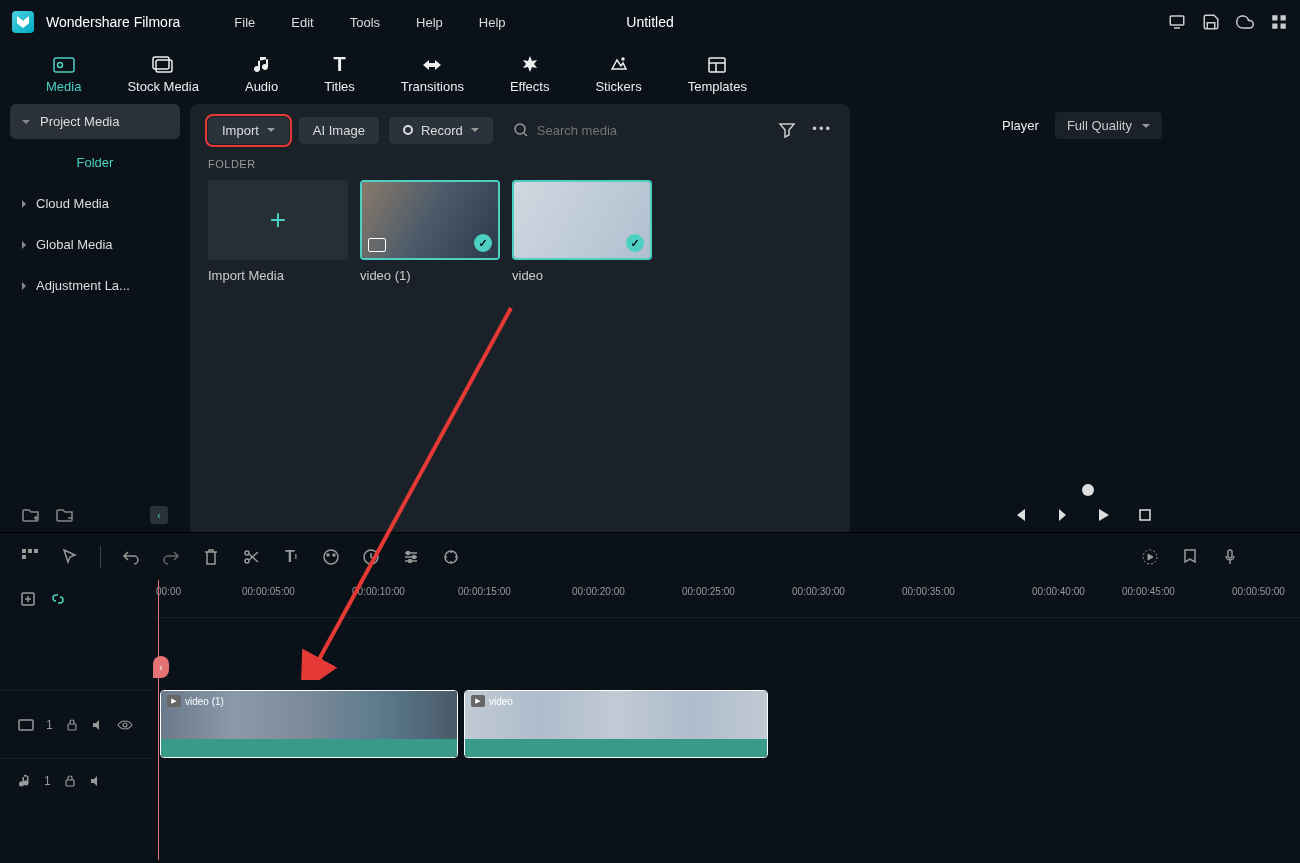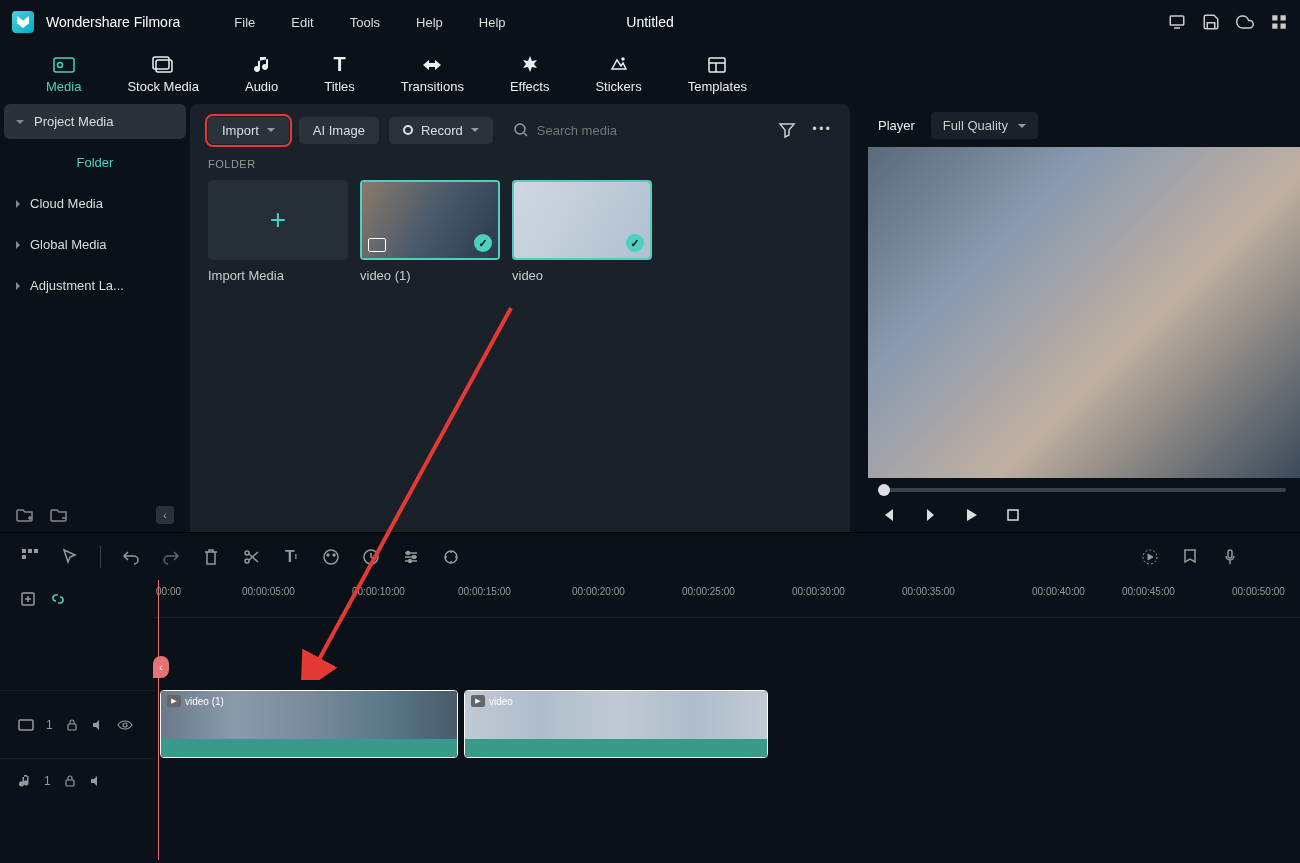--- a/index.html
+++ b/index.html
@@ -18,21 +18,21 @@
   
   .tabbar { display: flex; align-items: center; height: 60px; padding: 0 30px; gap: 30px; margin-left: 8px; }
   .tab { display: flex; flex-direction: column; align-items: center; gap: 4px; color: #eee; font-size: 13px; cursor: pointer; padding: 2px 8px; }
   .tab.active { color: #4dd0c1; }
   .tab-icon { width: 24px; height: 20px; display: flex; align-items: center; justify-content: center; }
   
   
   .main-row { display: flex; height: 428px; }
   
   
-  .sidebar { width: 190px; padding: 0 4px; display: flex; flex-direction: column; }
+  .sidebar { width: 190px; padding: 0 10px; display: flex; flex-direction: column; }
   .sb-item { display: flex; align-items: center; padding: 10px 12px; margin-bottom: 6px; border-radius: 6px; cursor: pointer; font-size: 13px; color: #ddd; }
   .sb-item.sel { background: #2a3138; }
   .sb-item.folder-item { color: #4dd0c1; justify-content: center; font-weight: 500; }
   .sb-caret { width: 0; height: 0; border-left: 4px solid #888; border-top: 4px solid transparent; border-bottom: 4px solid transparent; margin-right: 10px; }
   .sb-caret.down { border-left: 4px solid transparent; border-right: 4px solid transparent; border-top: 4px solid #888; border-bottom: none; }
   .sb-bottom { margin-top: auto; display: flex; align-items: center; gap: 16px; padding: 8px 12px; }
   .sb-bottom-icon { color: #888; cursor: pointer; }
   .sb-collapse { margin-left: auto; width: 18px; height: 18px; background: #2a3138; border-radius: 3px; display: flex; align-items: center; justify-content: center; color: #4dd0c1; font-size: 10px; cursor: pointer; }
   
   
@@ -55,21 +55,21 @@
   .plus { color: #4dd0c1; font-size: 28px; font-weight: 300; }
   .media-thumb.video { border: 2px solid #4dd0c1; overflow: hidden; }
   .thumb-img { width: 100%; height: 100%; background: linear-gradient(135deg, #6a7a8a, #3a4a5a); }
   .thumb-img.v1 { background: linear-gradient(120deg, #8a7a6a 0%, #4a5a6a 50%, #2a3a4a 100%); }
   .thumb-img.v2 { background: linear-gradient(120deg, #d0d8e0 0%, #b0c0d0 100%); }
   .thumb-check { position: absolute; right: 6px; bottom: 6px; width: 18px; height: 18px; background: #4dd0c1; border-radius: 50%; display: flex; align-items: center; justify-content: center; color: #0a1118; font-size: 11px; font-weight: bold; }
   .thumb-strip { position: absolute; left: 6px; bottom: 6px; width: 18px; height: 14px; border: 1.5px solid #fff; border-radius: 2px; }
   .media-name { font-size: 13px; color: #ccc; margin-top: 8px; }
   
   
-  .preview-panel { width: 436px; display: flex; flex-direction: column; }
+  .preview-panel { width: 436px; display: flex; flex-direction: column; align-items: center; }
   .preview-header { display: flex; align-items: center; gap: 16px; padding: 8px 14px; }
   .ph-label { color: #eee; font-size: 13px; }
   .ph-quality { display: flex; align-items: center; gap: 10px; background: #1a2128; padding: 6px 12px; border-radius: 4px; cursor: pointer; font-size: 13px; }
   .preview-img { flex: 1; background: linear-gradient(135deg, #5a6a7a 0%, #8a9ab0 30%, #c0b0a0 60%, #3a4a5a 100%); position: relative; overflow: hidden; margin-left: 4px; }
   .scrub-row { padding: 10px 14px 6px; }
   .scrub { height: 4px; background: #3a4148; border-radius: 2px; position: relative; }
   .scrub-dot { position: absolute; left: 0; top: -4px; width: 12px; height: 12px; background: #ddd; border-radius: 50%; }
   .play-controls { display: flex; align-items: center; gap: 24px; justify-content: flex-start; padding: 8px 14px; }
   .play-btn { color: #ddd; cursor: pointer; width: 18px; height: 18px; display: flex; align-items: center; justify-content: center; }
   

